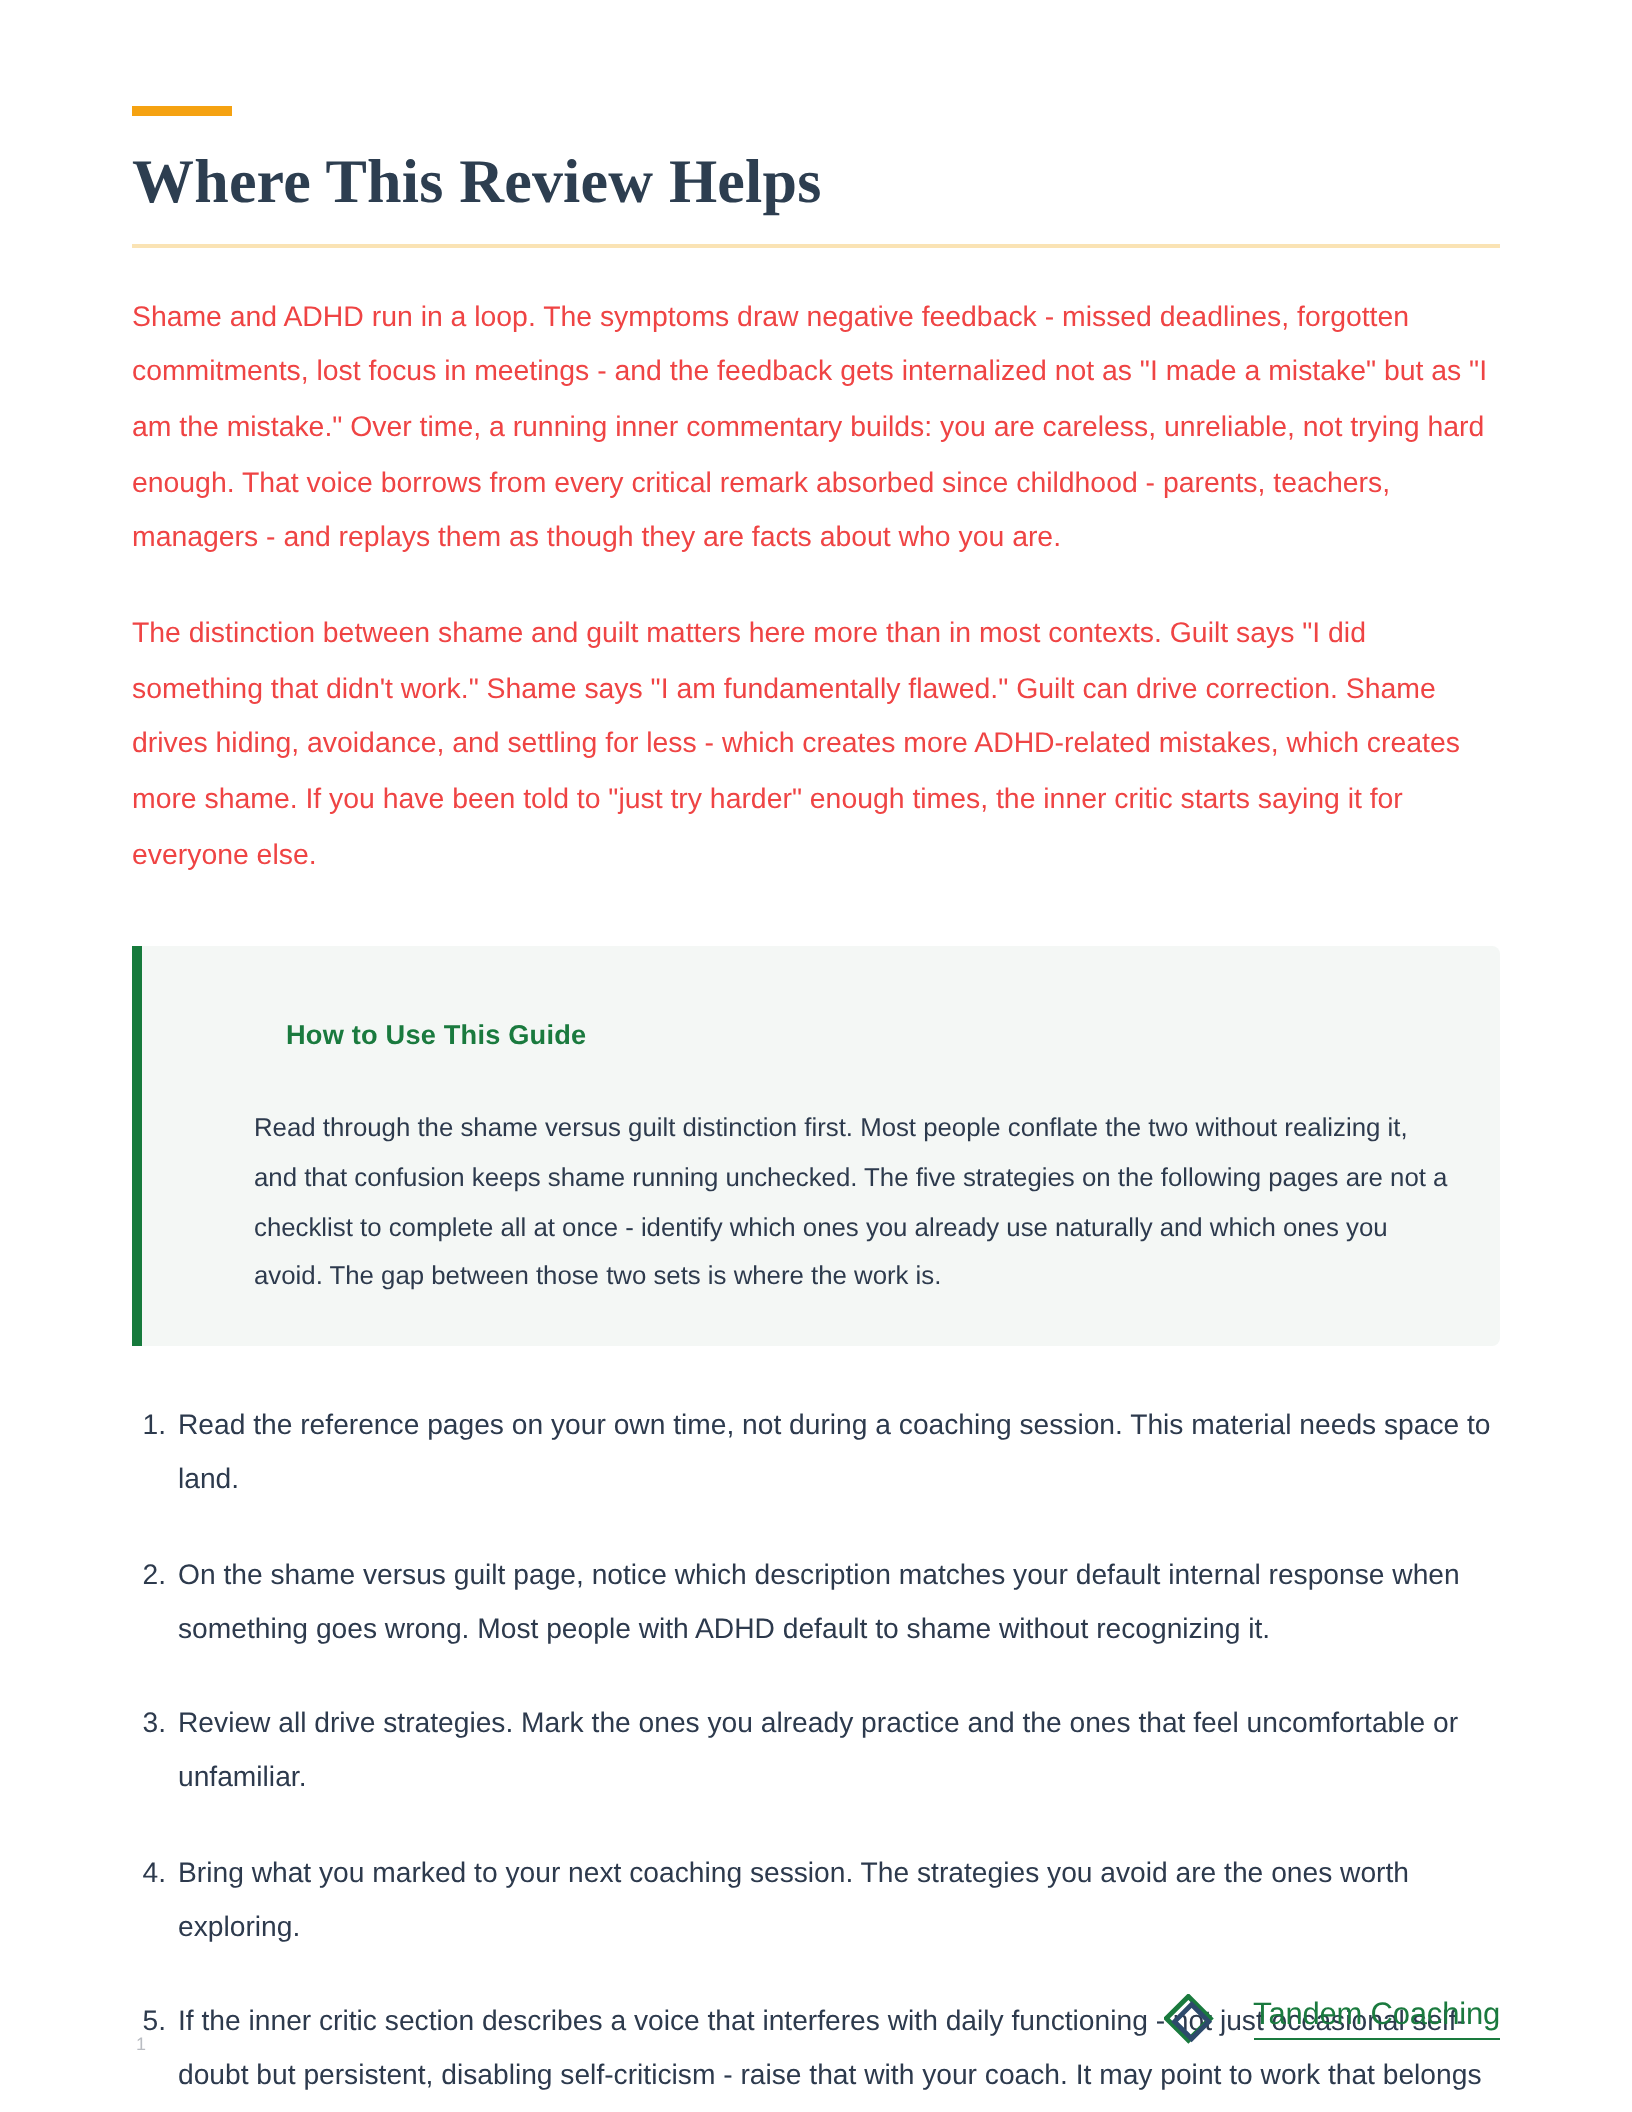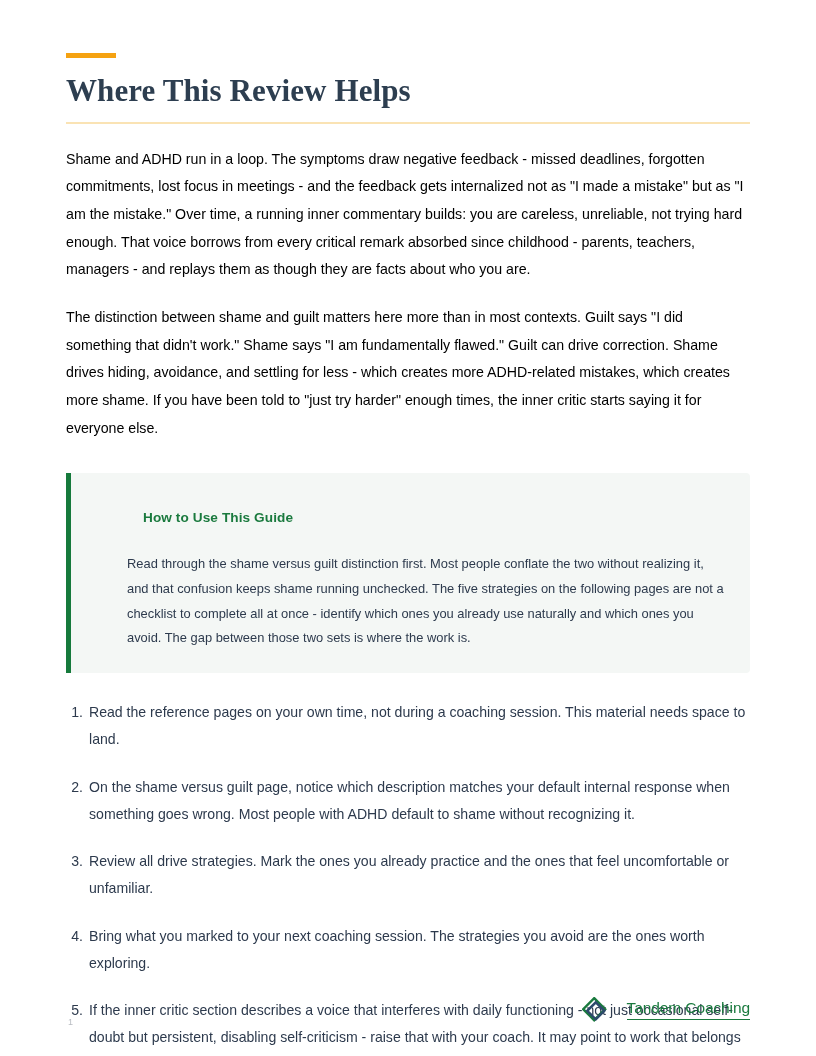--- a/index.html
+++ b/index.html
@@ -57,21 +57,21 @@
     height: 2px;
     background: #fae3b4;
   }
 
   
   .para {
     margin: 0;
     padding-top: 20px;
     font-size: 14.2px;
     line-height: 1.95;
-    color: #000000;
+    color: #ef4444;
   }
   .para.first {
     padding-top: 22px;
   }
 
   
   .callout {
     margin-top: 30px;
     width: 684px;
     box-sizing: border-box;

